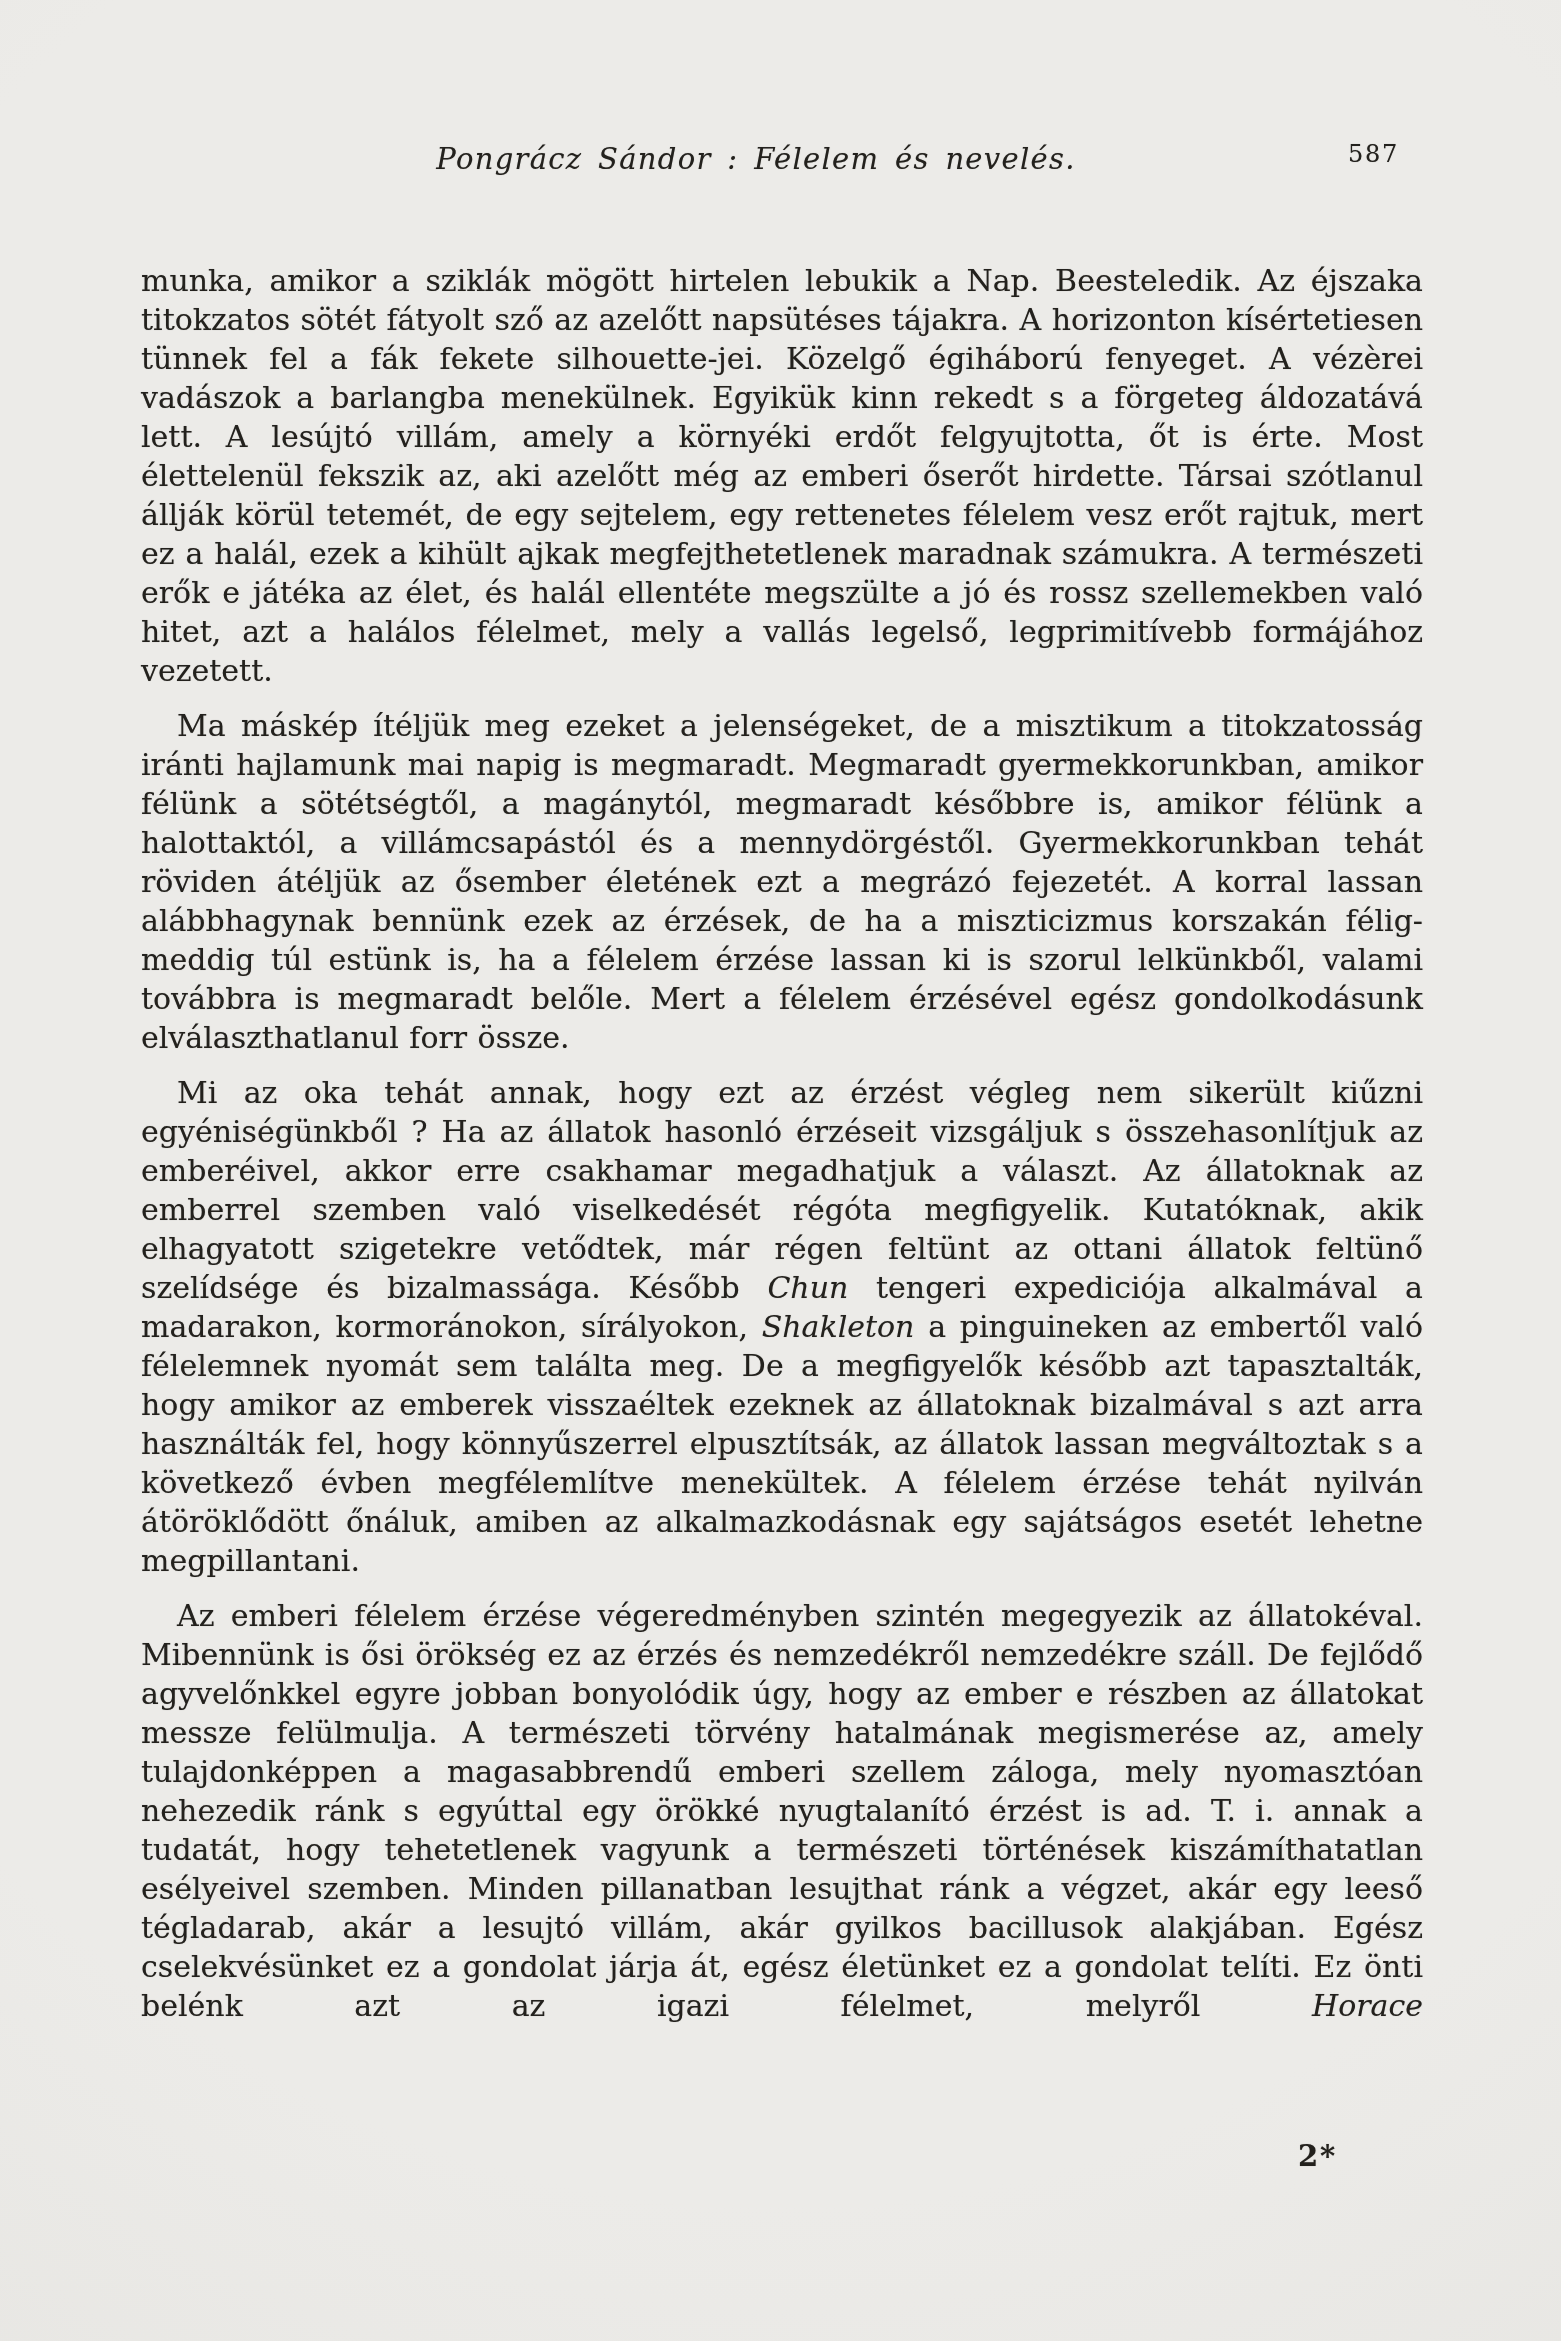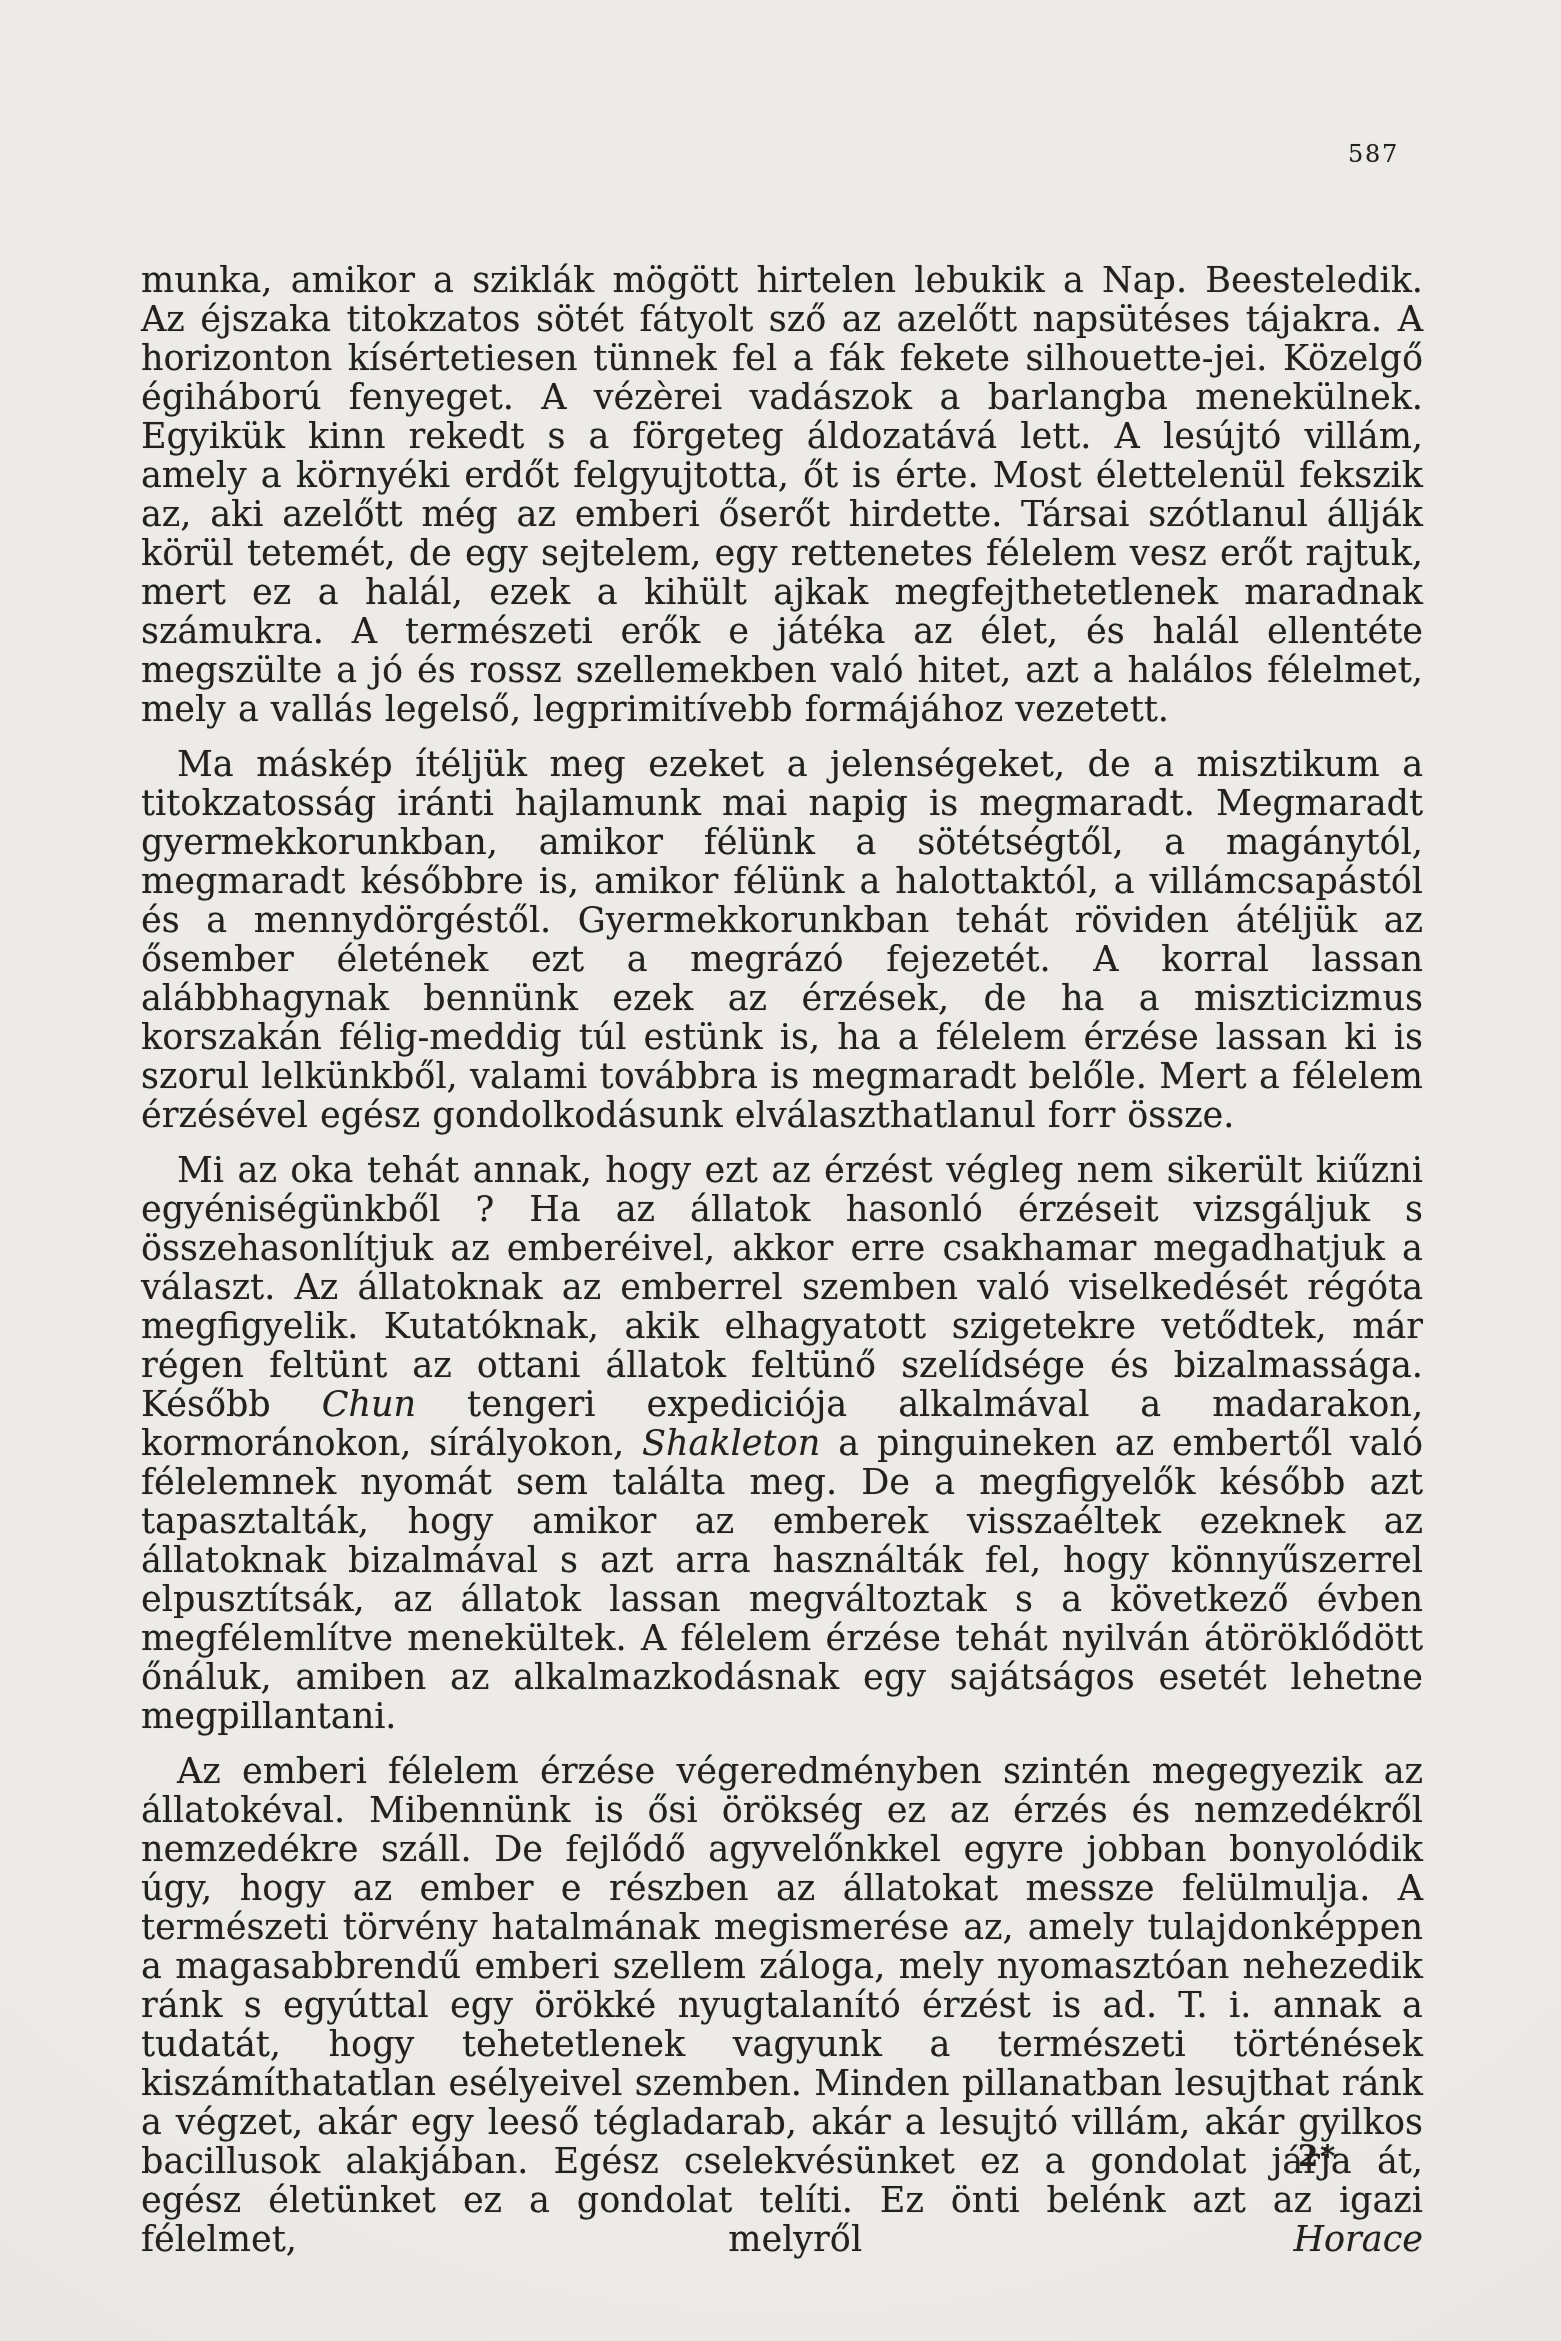--- a/index.html
+++ b/index.html
@@ -37,21 +37,21 @@
     right: 24px;
     top: -1.7px;
     font-size: 24px;
     letter-spacing: 1.7px;
   }
   .body-text {
     position: absolute;
     left: 141px;
     top: 261px;
     width: 1282px;
-    font-size: 35px;
+    font-size: 30px;
     line-height: 39px;
     text-align: justify;
     word-spacing: 0.9px;
   }
   .para { margin: 0; text-indent: 0; }
   .para.indent { text-indent: 36px; margin-top: 16px; }
   .para.justify-last { text-align-last: justify; }
   .para i { }
   .signature-mark {
     position: absolute;
@@ -60,20 +60,21 @@
     font-size: 29px;
     font-weight: bold;
     letter-spacing: 1.7px;
   }
 </style>
 </head>
 <body>
 
 <div class="page">
   <div class="header scan-text">
+    <span class="running-title">Pongrácz Sándor : Félelem és nevelés.</span>
     <span class="page-number">587</span>
   </div>
 
   <div class="body-text scan-text">
       <p class="para"><span>munka, amikor a sziklák mögött hirtelen lebukik a Nap. Beesteledik. Az éjszaka titokzatos sötét fátyolt sző az azelőtt napsütéses tájakra. A horizonton kísértetiesen tünnek fel a fák fekete silhouette-jei. Közelgő égiháború fenyeget. A vézèrei vadászok a barlangba menekülnek. Egyikük kinn rekedt s a förgeteg áldozatává lett. A lesújtó villám, amely a környéki erdőt felgyujtotta, őt is érte. Most élettelenül fekszik az, aki azelőtt még az emberi őserőt hirdette. Társai szótlanul állják körül tetemét, de egy sejtelem, egy rettenetes félelem vesz erőt rajtuk, mert ez a halál, ezek a kihült ajkak megfejthetetlenek maradnak számukra. A természeti erők e játéka az élet, és halál ellentéte megszülte a jó és rossz szellemekben való hitet, azt a halálos félelmet, mely a vallás legelső, legprimitívebb formájához vezetett.</span></p>
       <p class="para indent"><span>Ma máskép ítéljük meg ezeket a jelenségeket, de a misztikum a titokzatosság iránti hajlamunk mai napig is megmaradt. Megmaradt gyermekkorunkban, amikor félünk a sötétségtől, a magánytól, megmaradt későbbre is, amikor félünk a halottaktól, a villámcsapástól és a mennydörgéstől. Gyermekkorunkban tehát röviden átéljük az ősember életének ezt a megrázó fejezetét. A korral lassan alábbhagynak bennünk ezek az érzések, de ha a miszticizmus korszakán félig-meddig túl estünk is, ha a félelem érzése lassan ki is szorul lelkünkből, valami továbbra is megmaradt belőle. Mert a félelem érzésével egész gondolkodásunk elválaszthatlanul forr össze.</span></p>
       <p class="para indent"><span>Mi az oka tehát annak, hogy ezt az érzést végleg nem sikerült kiűzni egyéniségünkből ? Ha az állatok hasonló érzéseit vizsgáljuk s összehasonlítjuk az emberéivel, akkor erre csakhamar megadhatjuk a választ. Az állatoknak az emberrel szemben való viselkedését régóta megfigyelik. Kutatóknak, akik elhagyatott szigetekre vetődtek, már régen feltünt az ottani állatok feltünő szelídsége és bizalmassága. Később </span><i>Chun</i><span> tengeri expediciója alkalmával a madarakon, kormoránokon, sírályokon, </span><i>Shakleton</i><span> a pinguineken az embertől való félelemnek nyomát sem találta meg. De a megfigyelők később azt tapasztalták, hogy amikor az emberek visszaéltek ezeknek az állatoknak bizalmával s azt arra használták fel, hogy könnyűszerrel elpusztítsák, az állatok lassan megváltoztak s a következő évben megfélemlítve menekültek. A félelem érzése tehát nyilván átöröklődött őnáluk, amiben az alkalmazkodásnak egy sajátságos esetét lehetne megpillantani.</span></p>
       <p class="para indent justify-last"><span>Az emberi félelem érzése végeredményben szintén megegyezik az állatokéval. Mibennünk is ősi örökség ez az érzés és nemzedékről nemzedékre száll. De fejlődő agyvelőnkkel egyre jobban bonyolódik úgy, hogy az ember e részben az állatokat messze felülmulja. A természeti törvény hatalmának megismerése az, amely tulajdonképpen a magasabbrendű emberi szellem záloga, mely nyomasztóan nehezedik ránk s egyúttal egy örökké nyugtalanító érzést is ad. T. i. annak a tudatát, hogy tehetetlenek vagyunk a természeti történések kiszámíthatatlan esélyeivel szemben. Minden pillanatban lesujthat ránk a végzet, akár egy leeső tégladarab, akár a lesujtó villám, akár gyilkos bacillusok alakjában. Egész cselekvésünket ez a gondolat járja át, egész életünket ez a gondolat telíti. Ez önti belénk azt az igazi félelmet, melyről </span><i>Horace</i></p>
     </div>
 

